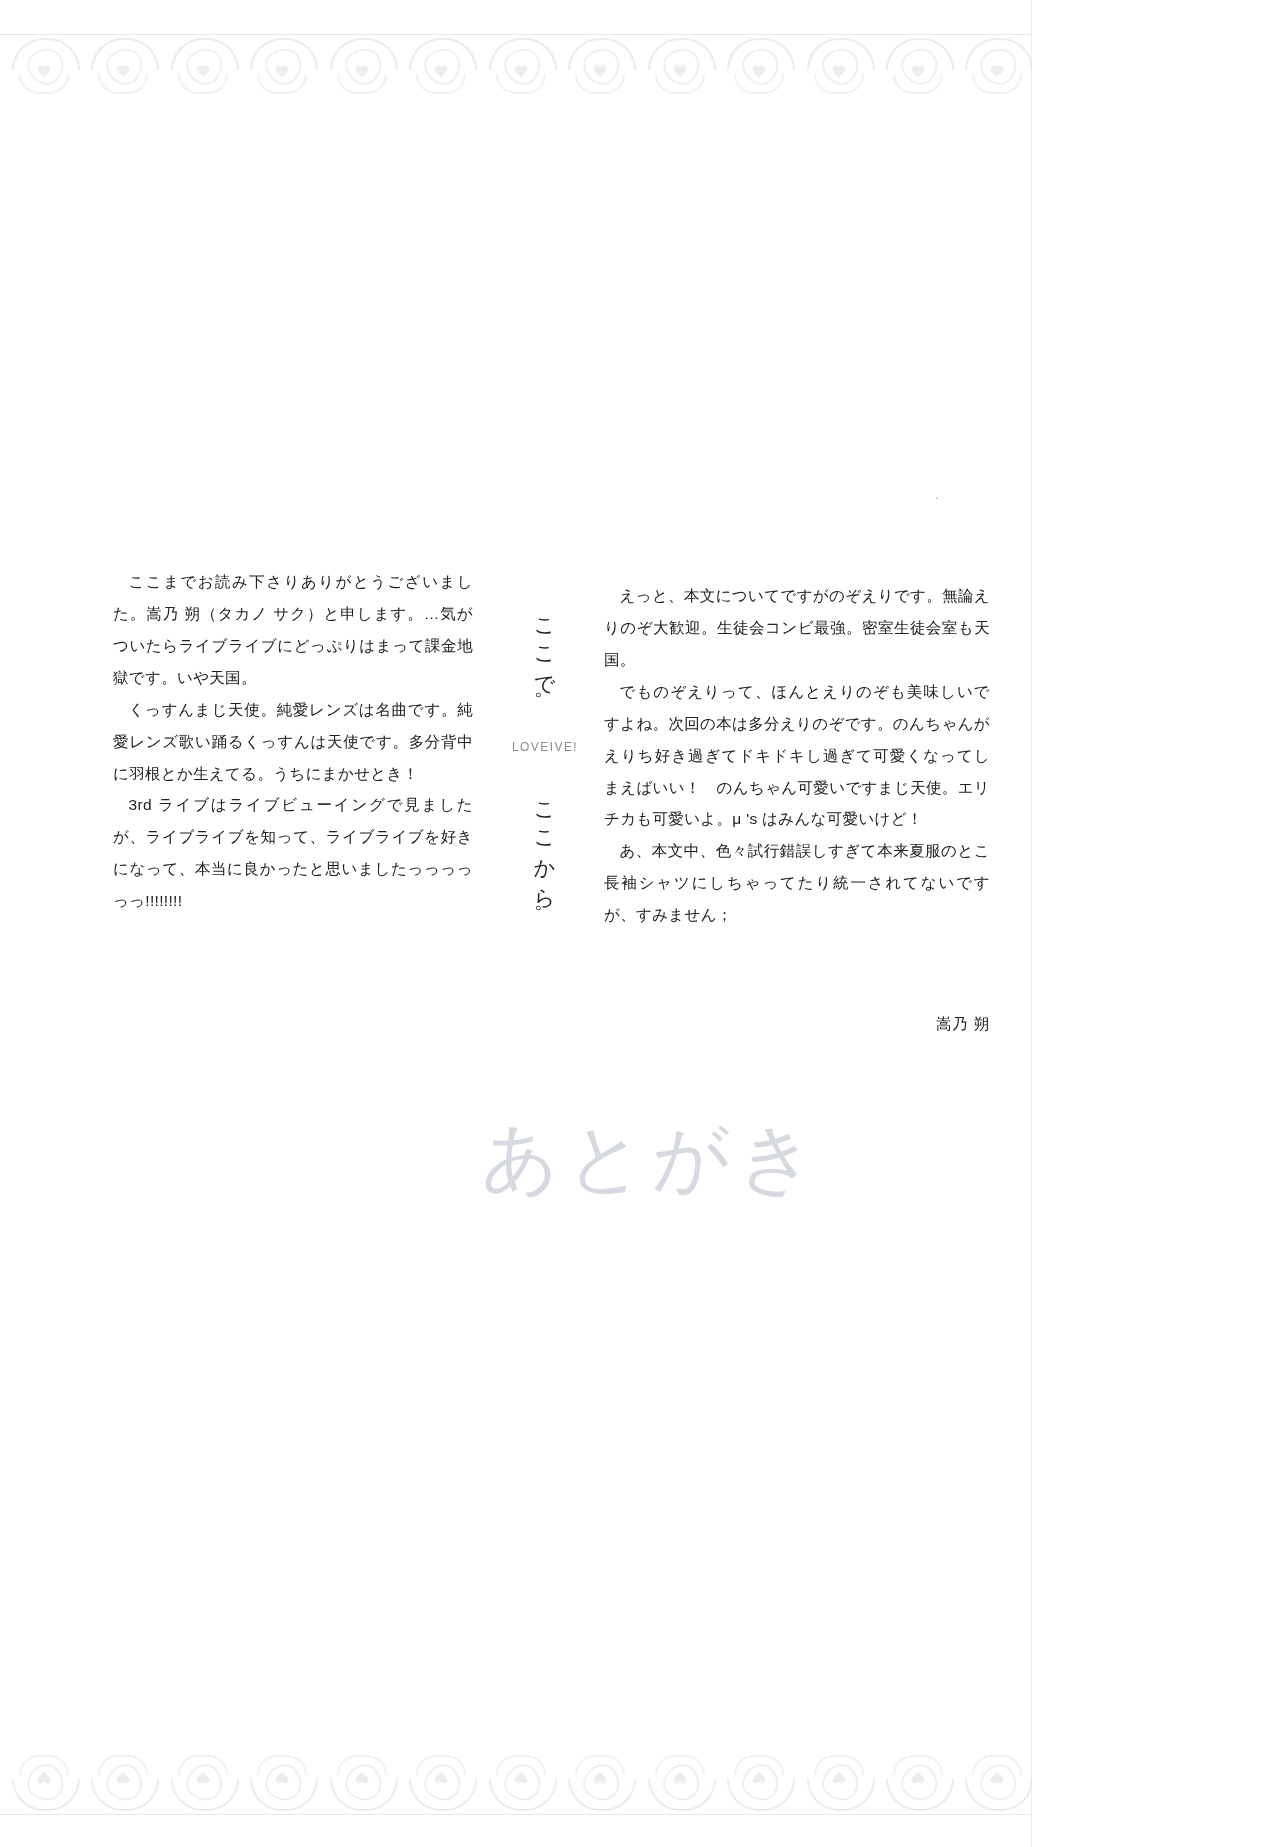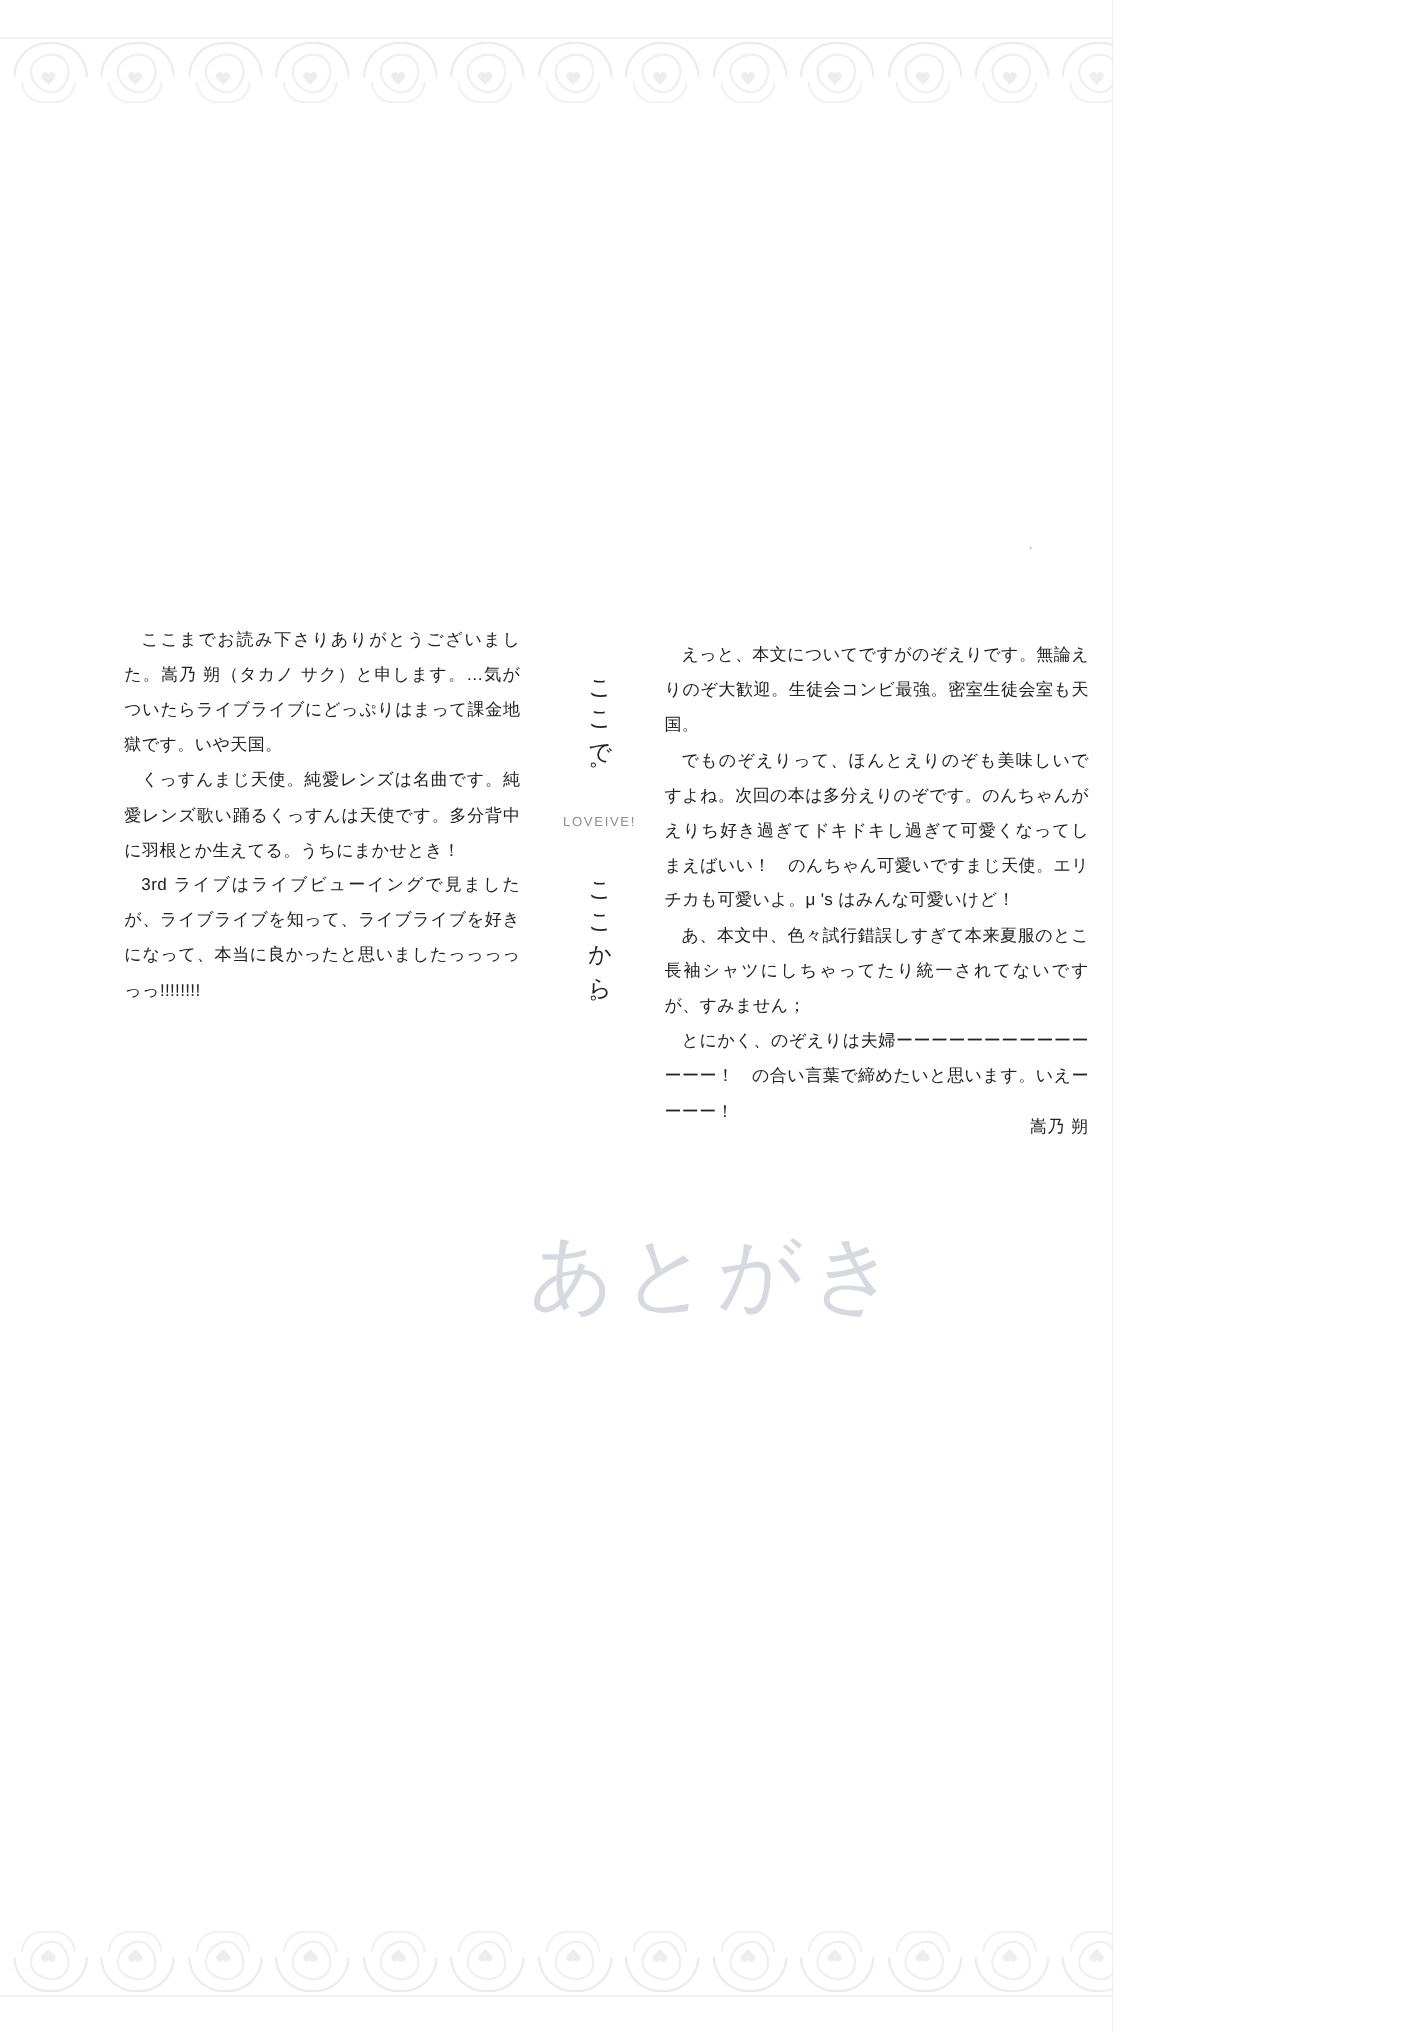--- a/index.html
+++ b/index.html
@@ -8,20 +8,21 @@
     background: #ffffff;
   }
   .page {
     position: relative;
     width: 1012px;
     height: 1847px;
     background: #ffffff;
     overflow: hidden;
     font-family: "Liberation Sans", sans-serif;
     color: #2b2b2b;
+    padding-left: 20px;
   }
 
   
   .lace {
     position: absolute;
     left: 0;
     width: 1280px;
     height: 70px;
     opacity: 0.55;
   }
@@ -295,21 +296,20 @@
   <div class="vertical-block">
     <div class="vtext vtext-1">ここで。</div>
     <div class="logo-mini">LOVEIVE!</div>
     <div class="vtext vtext-2">ここから。</div>
   </div>
 
   <div class="col col-right">
     <p>えっと、本文についてですがのぞえりです。無論えりのぞ大歓迎。生徒会コンビ最強。密室生徒会室も天国。</p>
     <p>でものぞえりって、ほんとえりのぞも美味しいですよね。次回の本は多分えりのぞです。のんちゃんがえりち好き過ぎてドキドキし過ぎて可愛くなってしまえばいい！　のんちゃん可愛いですまじ天使。エリチカも可愛いよ。μ 's はみんな可愛いけど！</p>
     <p>あ、本文中、色々試行錯誤しすぎて本来夏服のとこ長袖シャツにしちゃってたり統一されてないですが、すみません；</p>
-    <p>とにかく、のぞえりは夫婦ーーーーーーーーーーーーーー！　の合い言葉で締めたいと思います。いえーーーー！</p>
   </div>
 
   <div class="signature">嵩乃 朔</div>
 
   <div class="atogaki">あとがき</div>
 
   <div class="lace lace-bottom">
     <div class="lace-line"></div>
     <div class="lace-row">
       <div class="lace-motif">

